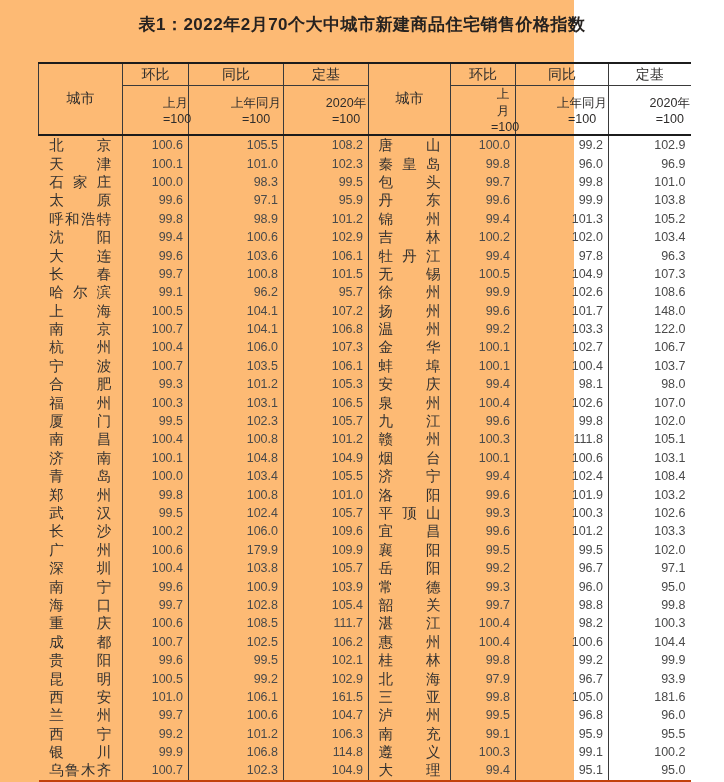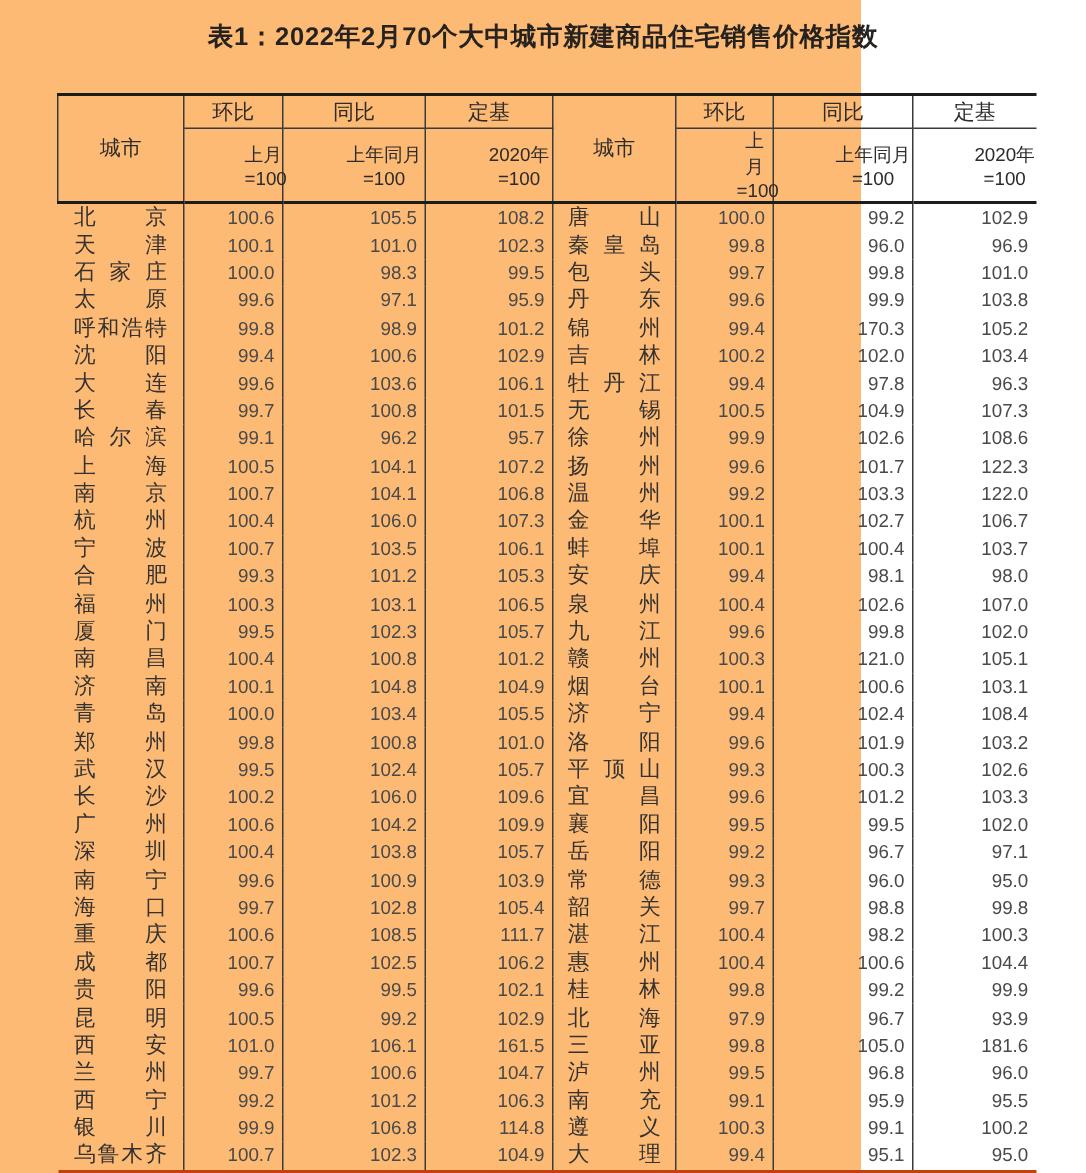--- a/index.html
+++ b/index.html
@@ -161,21 +161,21 @@
           <td class="val">99.9</td>
           <td class="val last">103.8</td>
         </tr>
         <tr>
           <td class="city"><span class="city-name">呼和浩特</span></td>
           <td class="val">99.8</td>
           <td class="val">98.9</td>
           <td class="val">101.2</td>
           <td class="city"><span class="city-name">锦州</span></td>
           <td class="val">99.4</td>
-          <td class="val">170.3</td>
+          <td class="val">101.3</td>
           <td class="val last">105.2</td>
         </tr>
         <tr>
           <td class="city"><span class="city-name">沈阳</span></td>
           <td class="val">99.4</td>
           <td class="val">100.6</td>
           <td class="val">102.9</td>
           <td class="city"><span class="city-name">吉林</span></td>
           <td class="val">100.2</td>
           <td class="val">102.0</td>
@@ -212,21 +212,21 @@
           <td class="val last">108.6</td>
         </tr>
         <tr>
           <td class="city"><span class="city-name">上海</span></td>
           <td class="val">100.5</td>
           <td class="val">104.1</td>
           <td class="val">107.2</td>
           <td class="city"><span class="city-name">扬州</span></td>
           <td class="val">99.6</td>
           <td class="val">101.7</td>
-          <td class="val last">122.3</td>
+          <td class="val last">148.0</td>
         </tr>
         <tr>
           <td class="city"><span class="city-name">南京</span></td>
           <td class="val">100.7</td>
           <td class="val">104.1</td>
           <td class="val">106.8</td>
           <td class="city"><span class="city-name">温州</span></td>
           <td class="val">99.2</td>
           <td class="val">103.3</td>
           <td class="val last">122.0</td>
@@ -281,21 +281,21 @@
           <td class="val">99.8</td>
           <td class="val last">102.0</td>
         </tr>
         <tr>
           <td class="city"><span class="city-name">南昌</span></td>
           <td class="val">100.4</td>
           <td class="val">100.8</td>
           <td class="val">101.2</td>
           <td class="city"><span class="city-name">赣州</span></td>
           <td class="val">100.3</td>
-          <td class="val">121.0</td>
+          <td class="val">111.8</td>
           <td class="val last">105.1</td>
         </tr>
         <tr>
           <td class="city"><span class="city-name">济南</span></td>
           <td class="val">100.1</td>
           <td class="val">104.8</td>
           <td class="val">104.9</td>
           <td class="city"><span class="city-name">烟台</span></td>
           <td class="val">100.1</td>
           <td class="val">100.6</td>
@@ -337,21 +337,21 @@
           <td class="val">106.0</td>
           <td class="val">109.6</td>
           <td class="city"><span class="city-name">宜昌</span></td>
           <td class="val">99.6</td>
           <td class="val">101.2</td>
           <td class="val last">103.3</td>
         </tr>
         <tr>
           <td class="city"><span class="city-name">广州</span></td>
           <td class="val">100.6</td>
-          <td class="val">104.2</td>
+          <td class="val">179.9</td>
           <td class="val">109.9</td>
           <td class="city"><span class="city-name">襄阳</span></td>
           <td class="val">99.5</td>
           <td class="val">99.5</td>
           <td class="val last">102.0</td>
         </tr>
         <tr>
           <td class="city"><span class="city-name">深圳</span></td>
           <td class="val">100.4</td>
           <td class="val">103.8</td>

